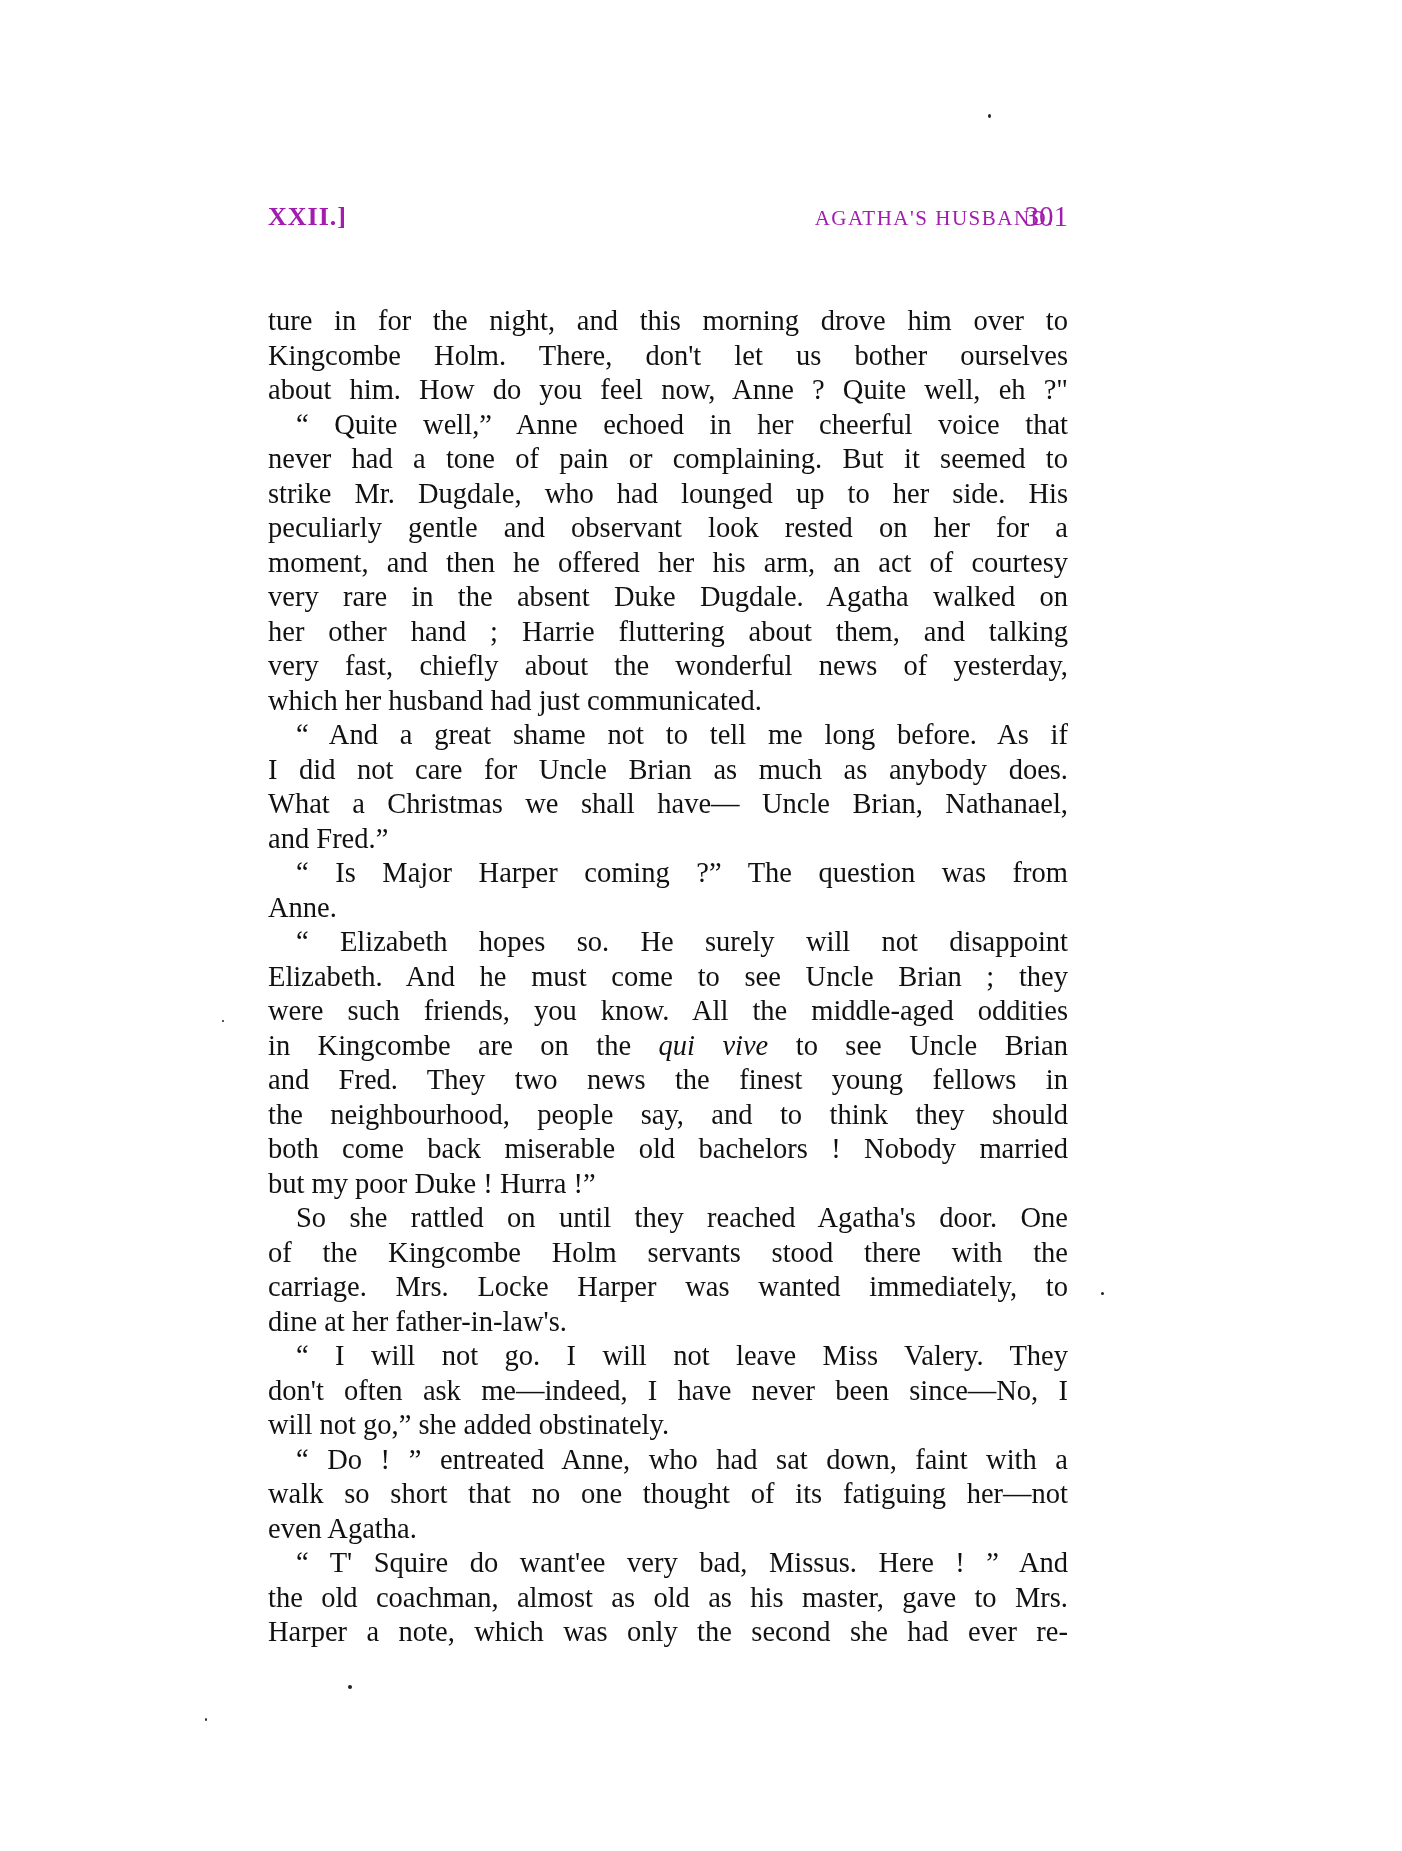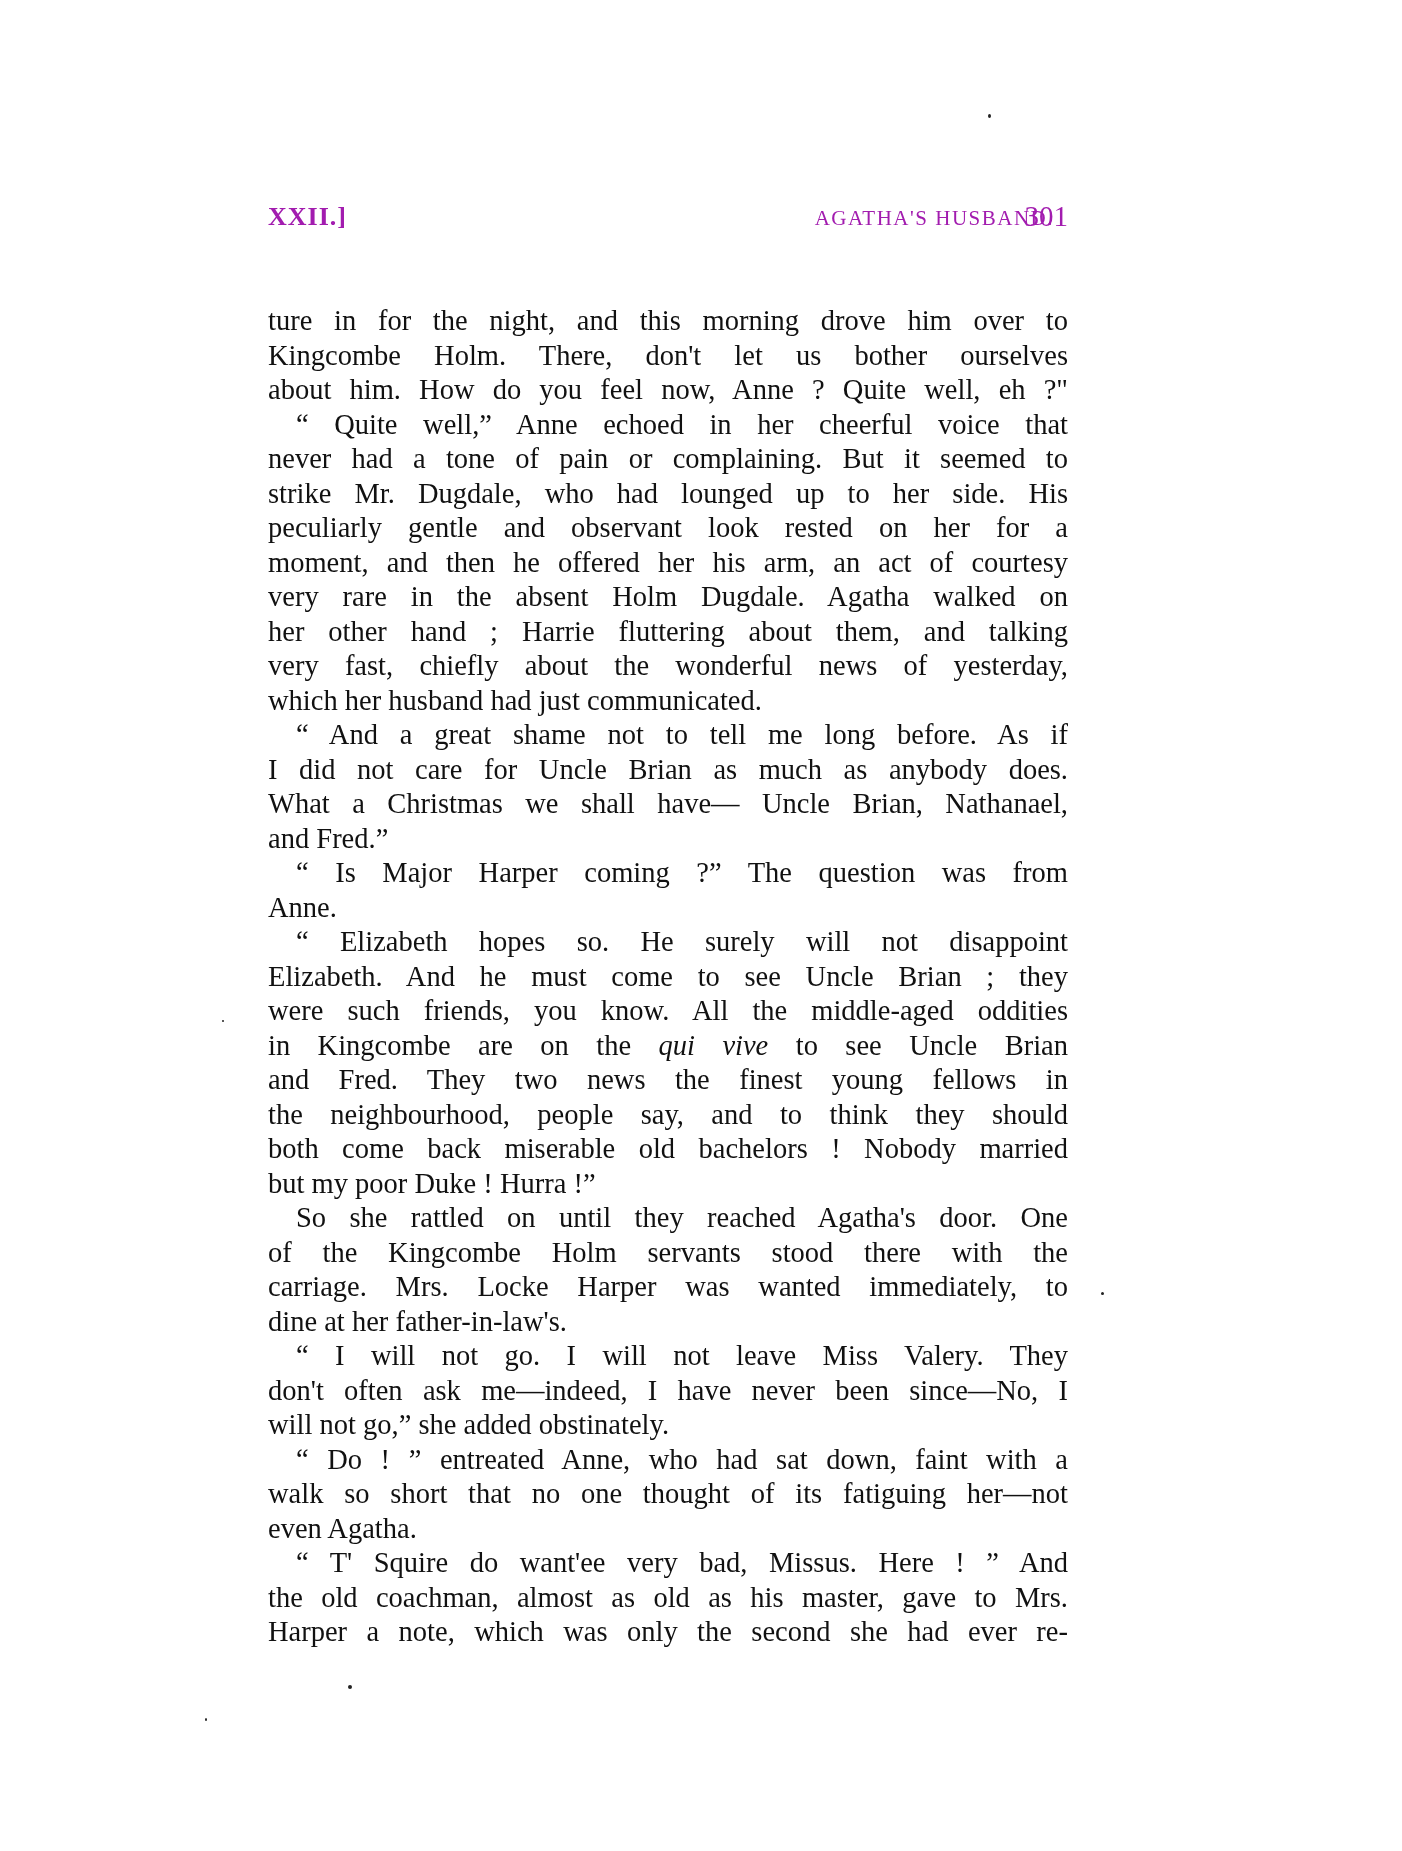--- a/index.html
+++ b/index.html
@@ -35,21 +35,21 @@
 
   <div class="body-text" id="body-text">
       <span class="line">ture in for the night, and this morning drove him over to</span>
       <span class="line">Kingcombe Holm.  There, don't let us bother ourselves</span>
       <span class="line">about him.  How do you feel now, Anne ?  Quite well, eh ?"</span>
       <span class="line indent">“ Quite well,” Anne echoed in her cheerful voice that</span>
       <span class="line">never had a tone of pain or complaining.  But it seemed to</span>
       <span class="line">strike Mr. Dugdale, who had lounged up to her side.  His</span>
       <span class="line">peculiarly gentle and observant look rested on her for a</span>
       <span class="line">moment, and then he offered her his arm, an act of courtesy</span>
-      <span class="line">very rare in the absent Holm Dugdale.  Agatha walked on</span>
+      <span class="line">very rare in the absent Duke Dugdale.  Agatha walked on</span>
       <span class="line">her other hand ; Harrie fluttering about them, and talking</span>
       <span class="line">very fast, chiefly about the wonderful news of yesterday,</span>
       <span class="line last">which her husband had just communicated.</span>
       <span class="line indent">“ And a great shame not to tell me long before.  As if</span>
       <span class="line">I did not care for Uncle Brian as much as anybody does.</span>
       <span class="line">What a Christmas we shall have— Uncle Brian, Nathanael,</span>
       <span class="line last">and Fred.”</span>
       <span class="line indent">“ Is Major Harper coming ?”  The question was from</span>
       <span class="line last">Anne.</span>
       <span class="line indent">“ Elizabeth hopes so.  He surely will not disappoint</span>

